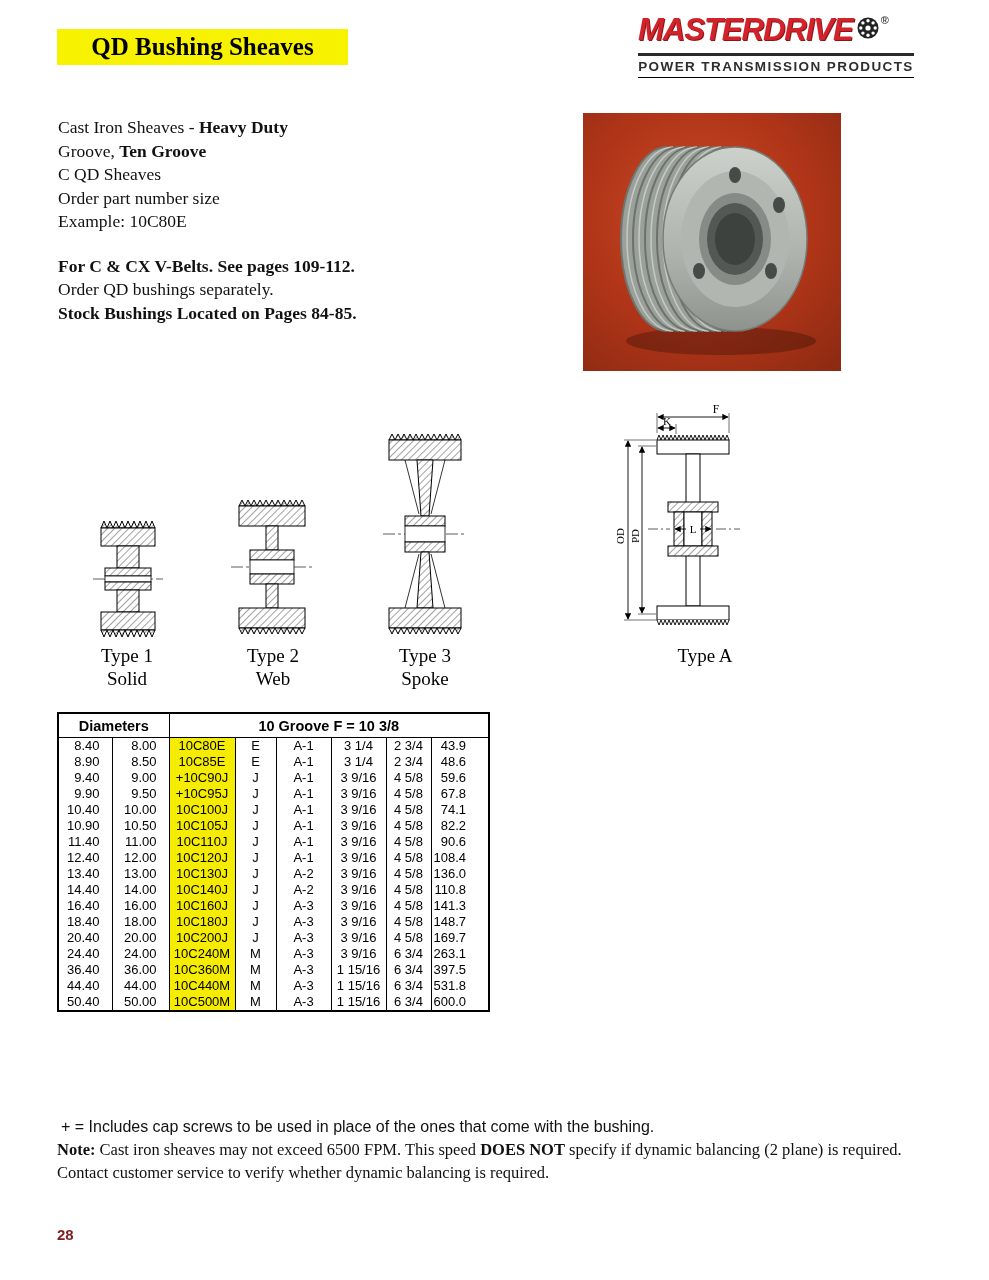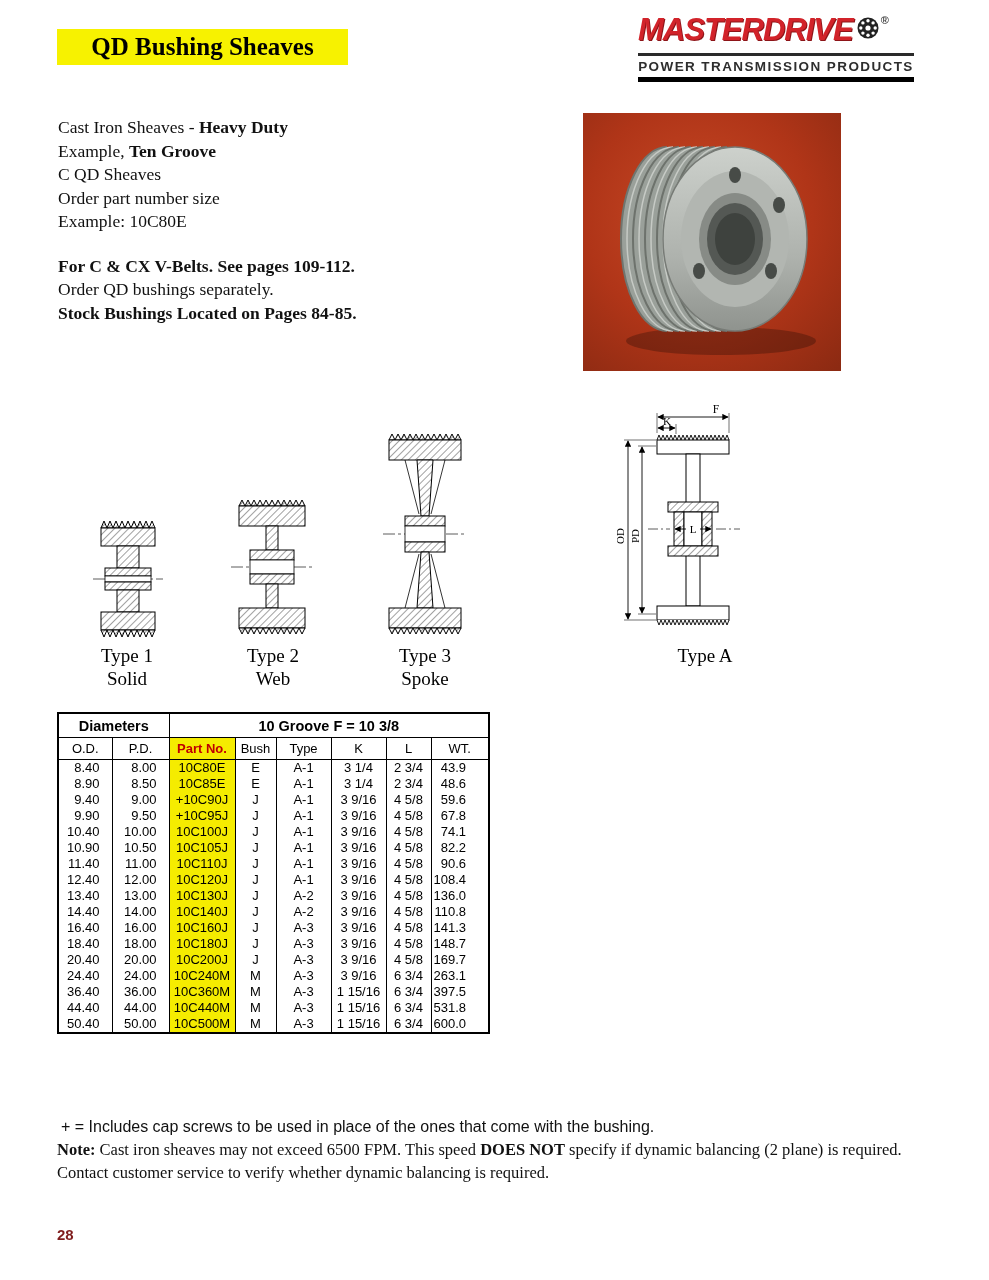--- a/index.html
+++ b/index.html
@@ -13,21 +13,21 @@
     display:flex;align-items:center;justify-content:center;
     font:bold 25px "Liberation Serif", serif;color:#000;}
 
   
   .logo{left:638px;top:12px;width:276px;}
   .brand-row{display:flex;align-items:flex-start;justify-content:flex-start;height:40px;}
   .brand{font:bold italic 31px "Liberation Sans", sans-serif;color:#d2232a;
     letter-spacing:-1px;text-shadow:1px 1px 0 #8d1418;white-space:nowrap;}
   .gear{margin:4px 1px 0 3px;}
   .regmark{font:bold 11px "Liberation Sans", sans-serif;color:#444;margin-top:2px;}
-  .tagline{border-top:3px solid #2a2a2a;border-bottom:5px solid #000000;padding:3px 0;
+  .tagline{border-top:3px solid #2a2a2a;border-bottom:1px solid #000000;padding:3px 0;
     font:bold 13.5px "Liberation Sans", sans-serif;color:#2e2e2e;letter-spacing:1.4px;
     text-align:center;margin-top:1px;}
 
   
   .intro{left:58px;top:116px;width:470px;font-size:17.5px;}
   .intro p{margin:0;line-height:23.5px;}
   .intro .gap{margin-top:21px;}
   .bold{font-weight:bold;}
 
   
@@ -96,21 +96,21 @@
           <circle cx="17.1" cy="17.1" r="1.7" fill="#fff"></circle>
         </svg>
       </span>
       <span class="regmark">®</span>
     </div>
     <div class="tagline">POWER TRANSMISSION PRODUCTS</div>
   </div>
 
   <div class="abs intro">
     <p><span>Cast Iron Sheaves - </span><b>Heavy Duty</b></p>
-    <p><span>Example, </span><b>Ten Groove</b></p>
+    <p><span>Groove, </span><b>Ten Groove</b></p>
     <p>C QD Sheaves</p>
     <p>Order part number size</p>
     <p>Example: 10C80E</p>
     <p class="gap bold">For C &amp; CX V-Belts. See pages 109-112.</p>
     <p>Order QD bushings separately.</p>
     <p class="bold">Stock Bushings Located on Pages 84-85.</p>
   </div>
 
   <div class="abs photo">
     <svg width="258" height="258" viewBox="0 0 258 258">
@@ -266,30 +266,20 @@
         <col style="width:55px">
           <col style="width:55px">
           <col style="width:45px">
           <col style="width:50px">
       </colgroup>
       <thead>
         <tr class="grp-row">
           <th colspan="2">Diameters</th>
           <th colspan="6">10  Groove F = 10 3/8</th>
         </tr>
-        <tr class="col-row">
-          <th>O.D.</th>
-          <th>P.D.</th>
-          <th class="part-col">Part No.</th>
-          <th>Bush</th>
-          <th>Type</th>
-          <th>K</th>
-          <th>L</th>
-          <th>WT.</th>
-        </tr>
       </thead>
       <tbody>
           <tr>
             <td>8.40</td>
             <td>8.00</td>
             <td class="part-col">10C80E</td>
             <td>E</td>
             <td>A-1</td>
             <td>3 1/4</td>
             <td>2 3/4</td>

